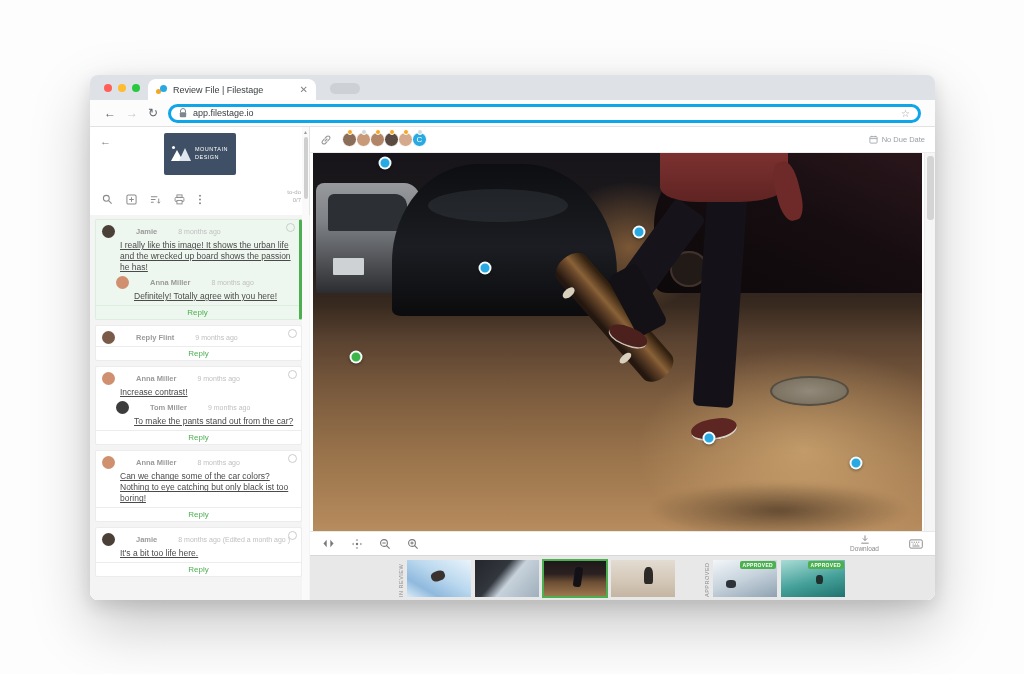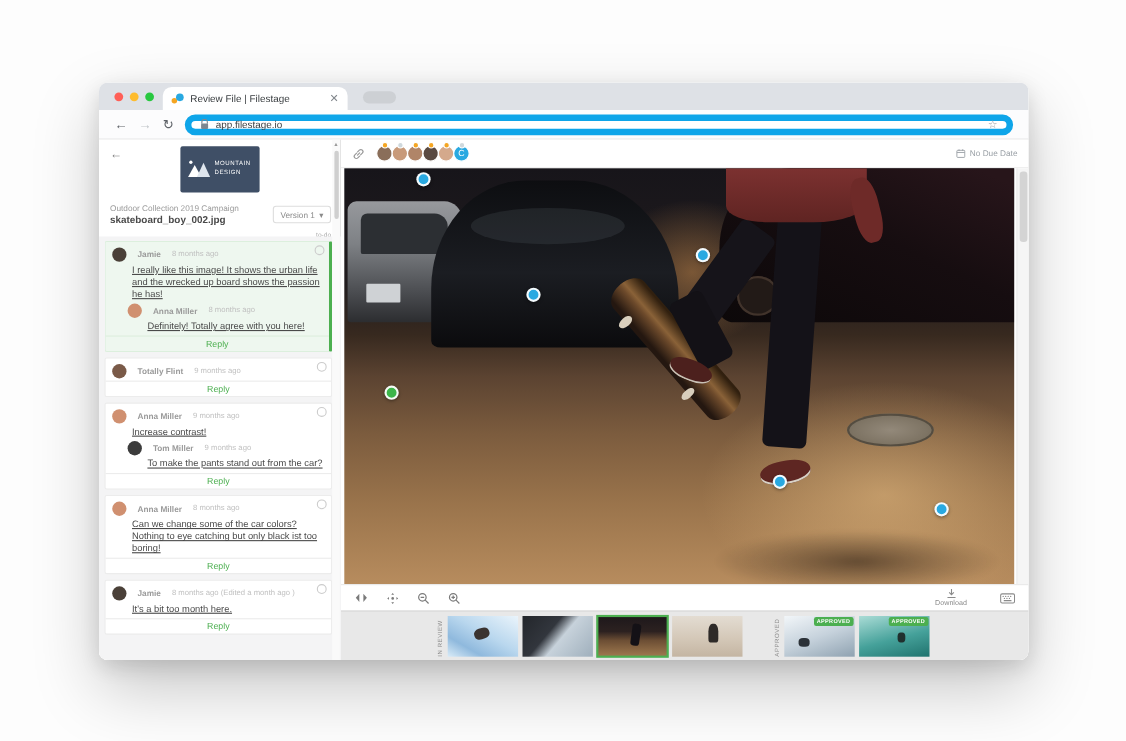--- a/index.html
+++ b/index.html
@@ -21,21 +21,21 @@
   .fs-logo .d1{ left:0; top:4px; width:5px; height:5px; background:#f5a623; }
   .fs-logo .d2{ left:4px; top:0; width:7px; height:7px; background:#29a9e1; }
   .tab-title { font-size:9px; color:#3c4043; white-space:nowrap; overflow:hidden; flex:1; }
   .tab-close { font-size:10px; color:#80868b; flex:0 0 auto; }
   .tab-stub { position:absolute; left:240px; top:8px; width:30px; height:11px; border-radius:6px; background:#cdd0d4; }
 
   .urlbar { position:absolute; left:0; top:25px; width:100%; height:27px; background:#fcfcfd; border-bottom:1px solid #e2e2e2;
     display:flex; align-items:center; padding:0 14px; gap:10px; }
   .nav-ic { font-size:12px; color:#5f6368; line-height:1; }
   .nav-ic.dim { color:#c2c6ca; }
-  .omnibox { flex:1; height:19px; background:#fff; border:6px solid #0ea5e9; border-radius:10px;
+  .omnibox { flex:1; height:19px; background:#fff; border:3px solid #0ea5e9; border-radius:10px;
     display:flex; align-items:center; padding:0 8px; gap:6px; }
   .url-text { font-size:9px; color:#3c4043; flex:1; }
   .star { font-size:10px; color:#9aa0a6; }
 
   
   .app { position:absolute; left:0; top:52px; width:845px; height:473px; background:#fff; }
 
   
   .sidebar { position:absolute; left:0; top:0; width:220px; height:473px; border-right:1px solid #e4e4e4; background:#fff; }
   .sb-head { position:relative; height:56px; }
@@ -58,21 +58,21 @@
   .todo { position:absolute; right:8px; top:2px; text-align:right; font-size:6px; color:#adadad; line-height:1.3; }
 
   
   .comments { position:absolute; left:0; top:88px; width:220px; height:385px; background:#f4f4f5; overflow:hidden; padding:4px 8px 0 5px; }
   .c-scroll { position:absolute; right:0; top:0; width:7px; height:100%; background:#fafafa; }
   .c-scroll .up { position:absolute; top:2px; left:1px; font-size:5px; color:#9a9a9a; }
   .c-scroll .thumb { position:absolute; top:10px; left:1.5px; width:4px; height:62px; border-radius:2px; background:#cfcfcf; }
   .comment-card { position:relative; background:#fff; border:1px solid #ececec; border-radius:2px; margin-bottom:5px; padding:5px 6px 0 6px; }
   .comment-card.highlighted { background:#eef7ef; border-color:#dcefdd; border-right:3px solid #4caf50; }
   .check-circle { position:absolute; top:3px; right:4px; width:9px; height:9px; border:1px solid #ccc; border-radius:50%; }
-  .c-row { display:flex; align-items:center; gap:10px; }
+  .c-row { display:flex; align-items:center; gap:21px; }
   .c-avatar { width:13px; height:13px; border-radius:50%; flex:0 0 auto; }
   .c-name { font-size:7.5px; font-weight:bold; color:#9a9a9a; }
   .c-time { font-size:7px; color:#c0c0c0; }
   .c-body { font-size:8.5px; line-height:1.3; color:#4a4a4a; margin:2px 0 3px 18px;text-decoration:underline; }
   .c-reply-block { margin-left:14px; }
   .reply-btn { border-top:1px solid #ececec; margin:2px -6px 0 -6px; height:14px; display:flex; align-items:center; justify-content:center;
     font-size:8px; color:#4caf50; }
   .comment-card.highlighted .reply-btn { border-top-color:#ddeedd; }
 
   
@@ -198,28 +198,20 @@
           <span class="back-arrow">←</span>
           <div class="logo-box">
             <span class="mtn">
                 <span class="peak p1"></span>
                 <span class="peak p2"></span>
                 <span class="sun"></span>
               </span>
             <span class="logo-text">MOUNTAIN DESIGN</span>
           </div>
         </div>
-        <div class="sb-meta">
-          <div class="campaign">Outdoor Collection 2019 Campaign</div>
-          <div class="filename">skateboard_boy_002.jpg</div>
-          <div class="version-btn">
-            <span>Version 1</span>
-            <span>▾</span>
-          </div>
-        </div>
         <div class="sb-tools">
           <svg width="11" height="11" viewBox="0 0 12 12">
               <circle cx="4.7" cy="4.7" r="3.2" fill="none" stroke="currentColor" stroke-width="1.2"></circle>
               <line x1="7.2" y1="7.2" x2="10.5" y2="10.5" stroke="currentColor" stroke-width="1.2"></line>
             </svg>
           <svg width="11" height="11" viewBox="0 0 12 12">
               <rect x="1" y="1" width="10" height="10" rx="1.5" fill="none" stroke="currentColor" stroke-width="1.1"></rect>
               <line x1="6" y1="3.5" x2="6" y2="8.5" stroke="currentColor" stroke-width="1.1"></line>
               <line x1="3.5" y1="6" x2="8.5" y2="6" stroke="currentColor" stroke-width="1.1"></line>
             </svg>
@@ -260,21 +252,21 @@
                   <span class="c-time">8 months ago</span>
                 </div>
                 <div class="c-body">Definitely! Totally agree with you here!</div>
               </div>
               <div class="reply-btn">Reply</div>
             </div>
             <div class="comment-card">
               <span class="check-circle"></span>
               <div class="c-row">
                 <span class="c-avatar" style="background:#7a5a48"></span>
-                <span class="c-name">Totally Flint</span>
+                <span class="c-name">Reply Flint</span>
                 <span class="c-time">9 months ago</span>
               </div>
               <div class="reply-btn">Reply</div>
             </div>
             <div class="comment-card">
               <span class="check-circle"></span>
               <div class="c-row">
                 <span class="c-avatar" style="background:#d09070"></span>
                 <span class="c-name">Anna Miller</span>
                 <span class="c-time">9 months ago</span>
@@ -300,21 +292,21 @@
               <div class="c-body">Can we change some of the car colors? Nothing to eye catching but only black ist too boring!</div>
               <div class="reply-btn">Reply</div>
             </div>
             <div class="comment-card">
               <span class="check-circle"></span>
               <div class="c-row">
                 <span class="c-avatar" style="background:#4a4038"></span>
                 <span class="c-name">Jamie</span>
                 <span class="c-time">8 months ago (Edited a month ago )</span>
               </div>
-              <div class="c-body">It's a bit too month here.</div>
+              <div class="c-body">It's a bit too life here.</div>
               <div class="reply-btn">Reply</div>
             </div>
           </div>
         <div class="c-scroll">
           <span class="up">▲</span>
           <span class="thumb"></span>
         </div>
       </div>
 
       <div class="main">

